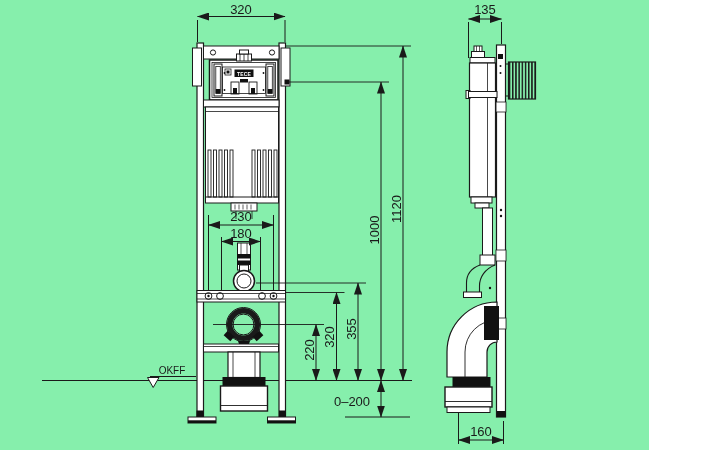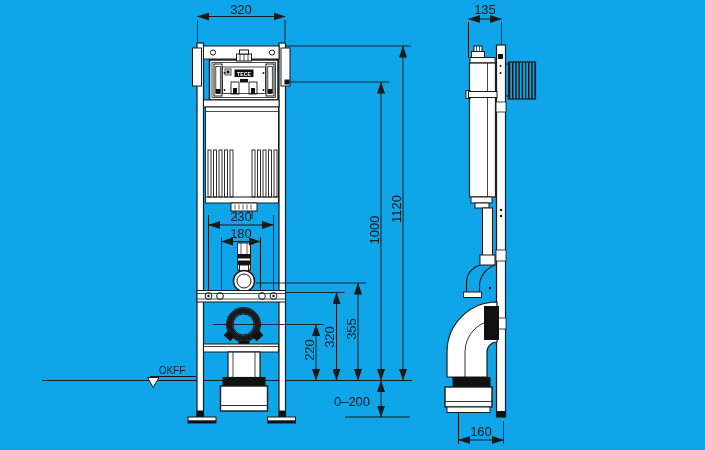--- a/index.html
+++ b/index.html
@@ -1,19 +1,19 @@
 <!DOCTYPE html>
 <html><head>
 <meta charset="utf-8">
 <style>
   html,body{margin:0;padding:0;background:#fff;}
   .canvas{
     position:relative;
-    width:705px;height:450px;
-    background:#0ea5e9;
+    width:649px;height:450px;
+    background:#86efac;
     font-family:"Liberation Sans", sans-serif;
     overflow:hidden;
   }
   svg{position:absolute;left:0;top:0;}
   svg text{
     font-family:"Liberation Sans", sans-serif;
     fill:#1a1a1a;
   }
   .dim-text{font-size:13px;}
   .small-text{font-size:10px;}

